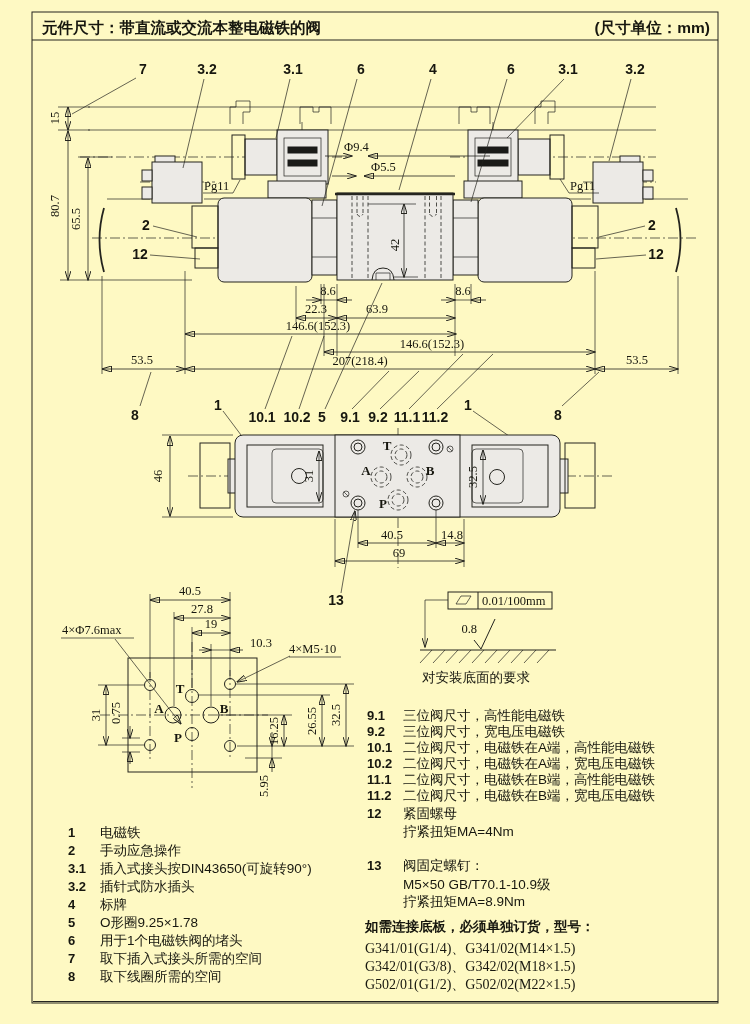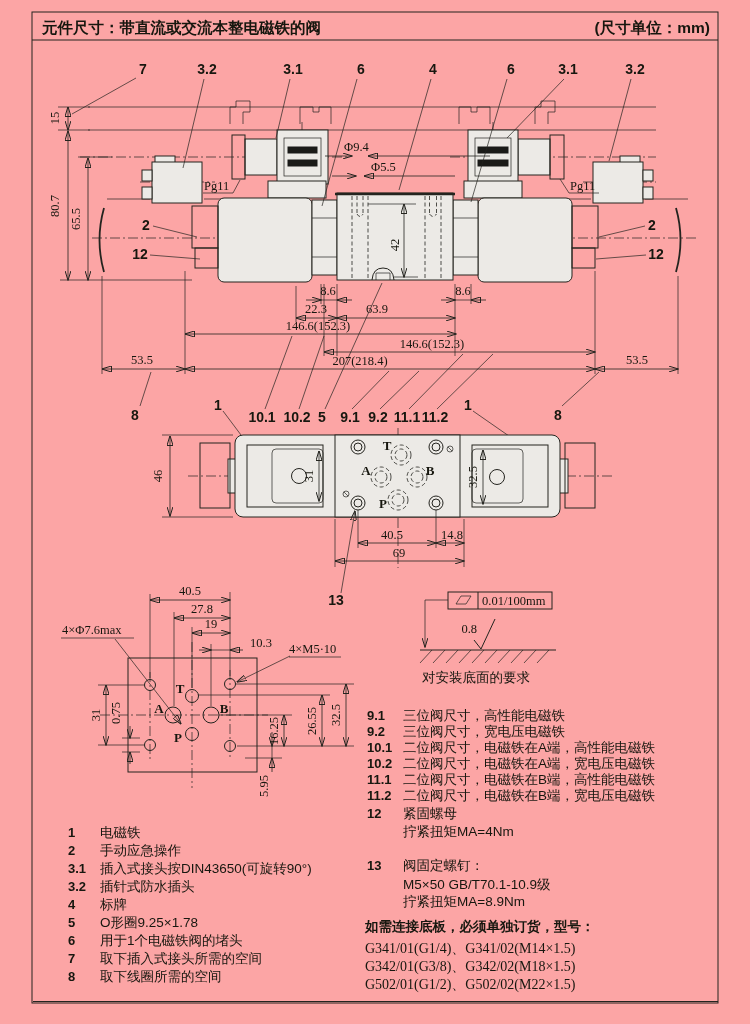--- a/index.html
+++ b/index.html
@@ -1,16 +1,16 @@
 <!DOCTYPE html>
 <html><head>
 <meta charset="utf-8">
 <style>
   html,body{margin:0;padding:0;background:#e7e5e1;}
-  .stage{position:relative;width:750px;height:1024px;background:#fca5a5;font-family:"Liberation Sans","DejaVu Sans",sans-serif;}
+  .stage{position:relative;width:750px;height:1024px;background:#fef9c3;font-family:"Liberation Sans","DejaVu Sans",sans-serif;}
   svg{position:absolute;left:0;top:0;}
   svg line,svg path,svg rect,svg circle,svg polyline,svg ellipse{stroke:#24241f;fill:none;stroke-width:1;}
   .thin{stroke-width:0.7;}
   .dim{stroke-width:0.8;}
   .thick{stroke-width:2.6;}
   .arc8{stroke-width:1.8;}
   .dd{stroke-dasharray:10 3 2 3;stroke-width:0.7;}
   .dash{stroke-dasharray:4 2.5;stroke-width:0.8;}
   .fillp{fill:#eceae6;}
   .dark{fill:#1b1b18;stroke:#1b1b18;}

